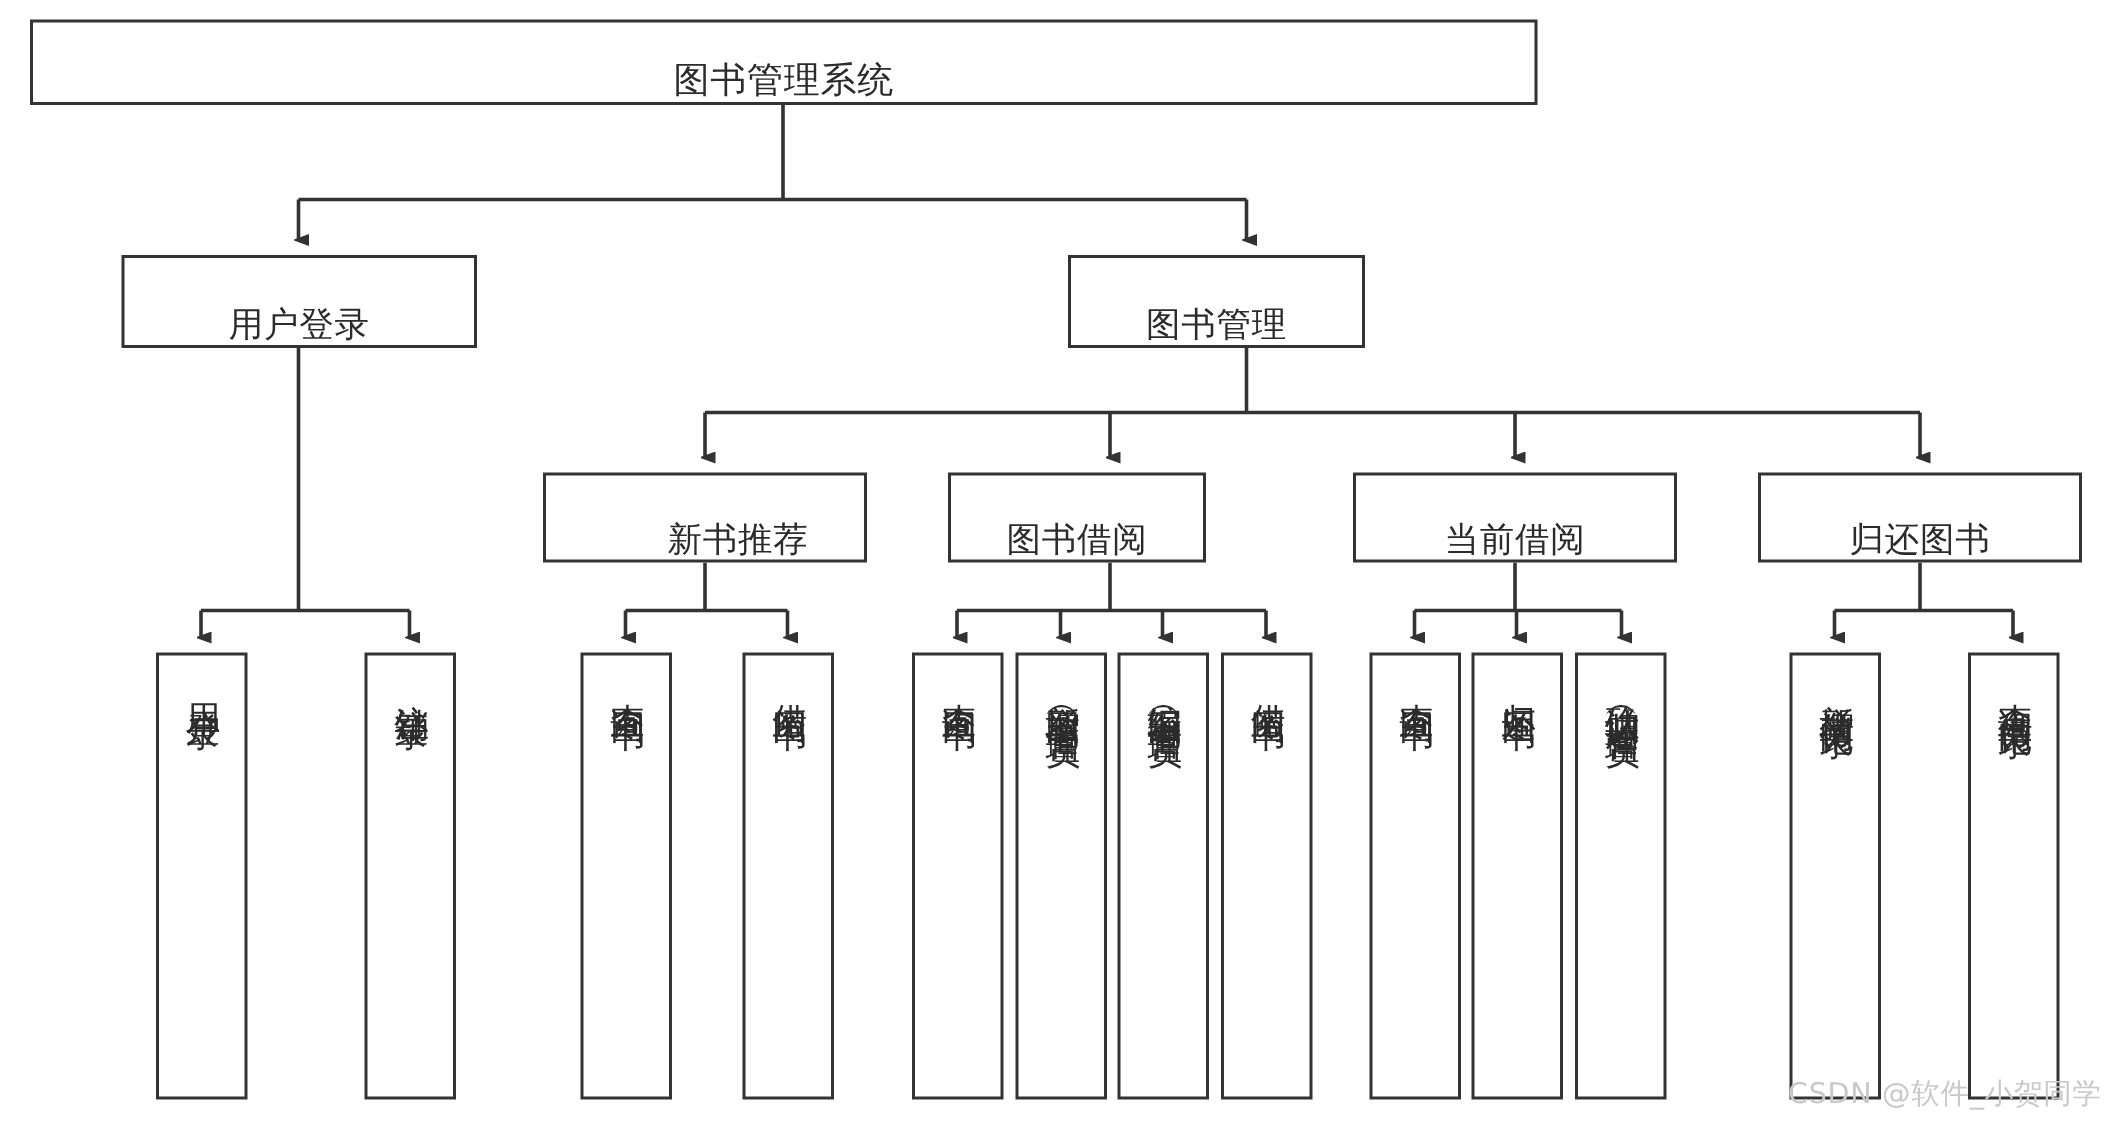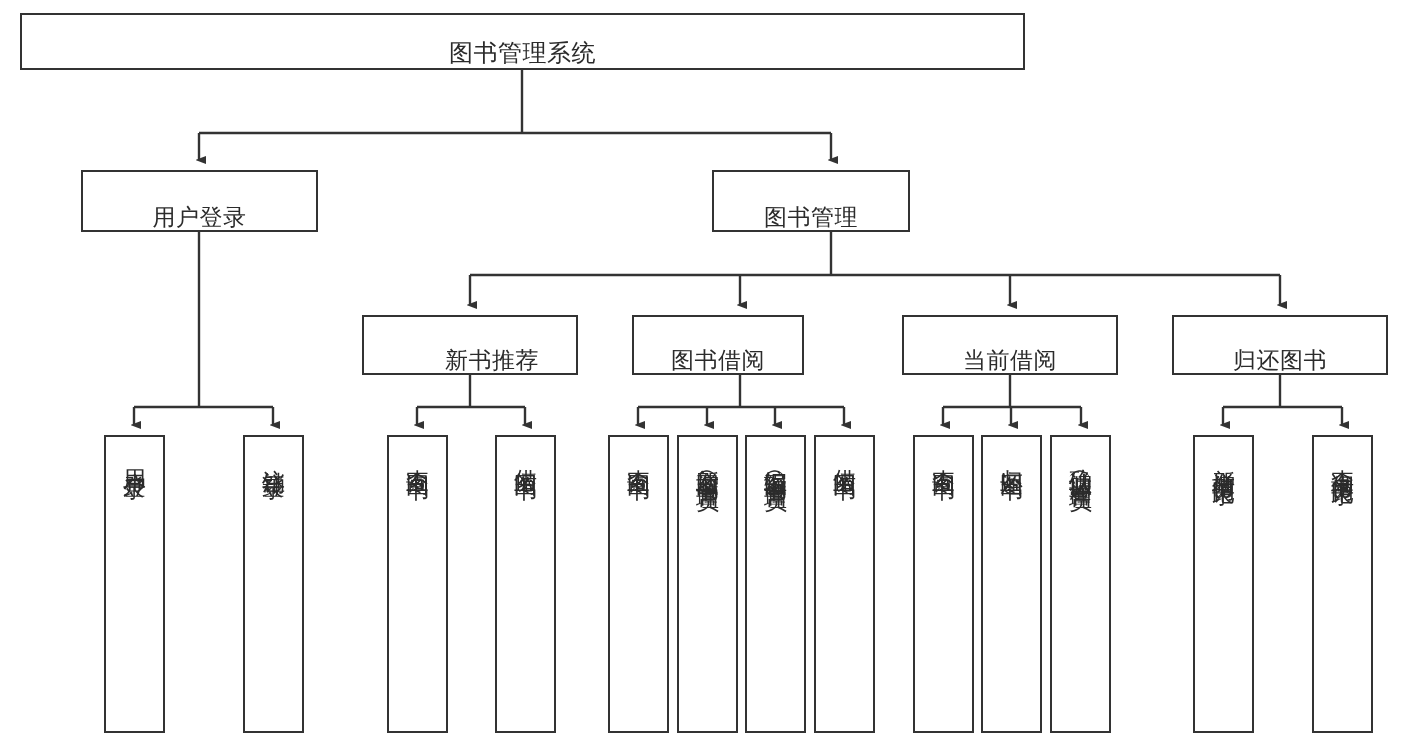--- a/index.html
+++ b/index.html
@@ -197,14 +197,15 @@
   </div>
 
   <div class="node vertical" style="left:1193px; top:435px; width:61px; height:298px;">
     <span class="label">新增借阅记录</span>
   </div>
 
   <div class="node vertical" style="left:1312px; top:435px; width:61px; height:298px;">
     <span class="label">查询借阅记录</span>
   </div>
 
+  <div class="watermark" style="left:1192px; top:716px;">CSDN @软件_小贺同学</div>
 
 </div>
 
 </body></html>

